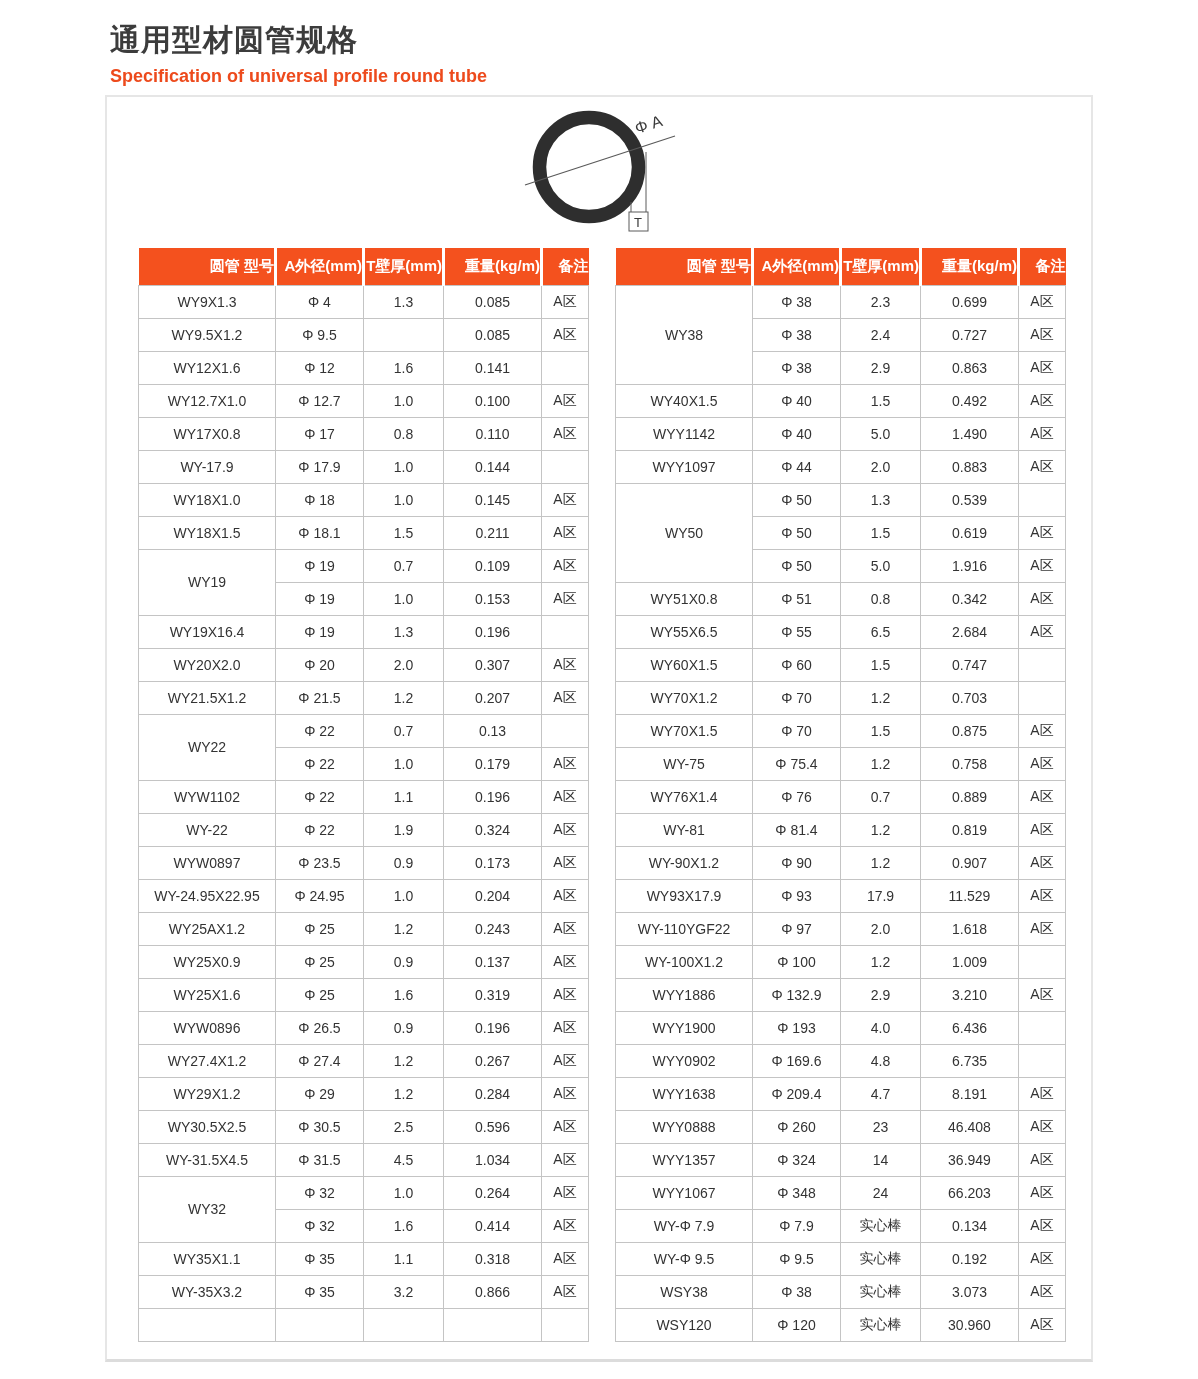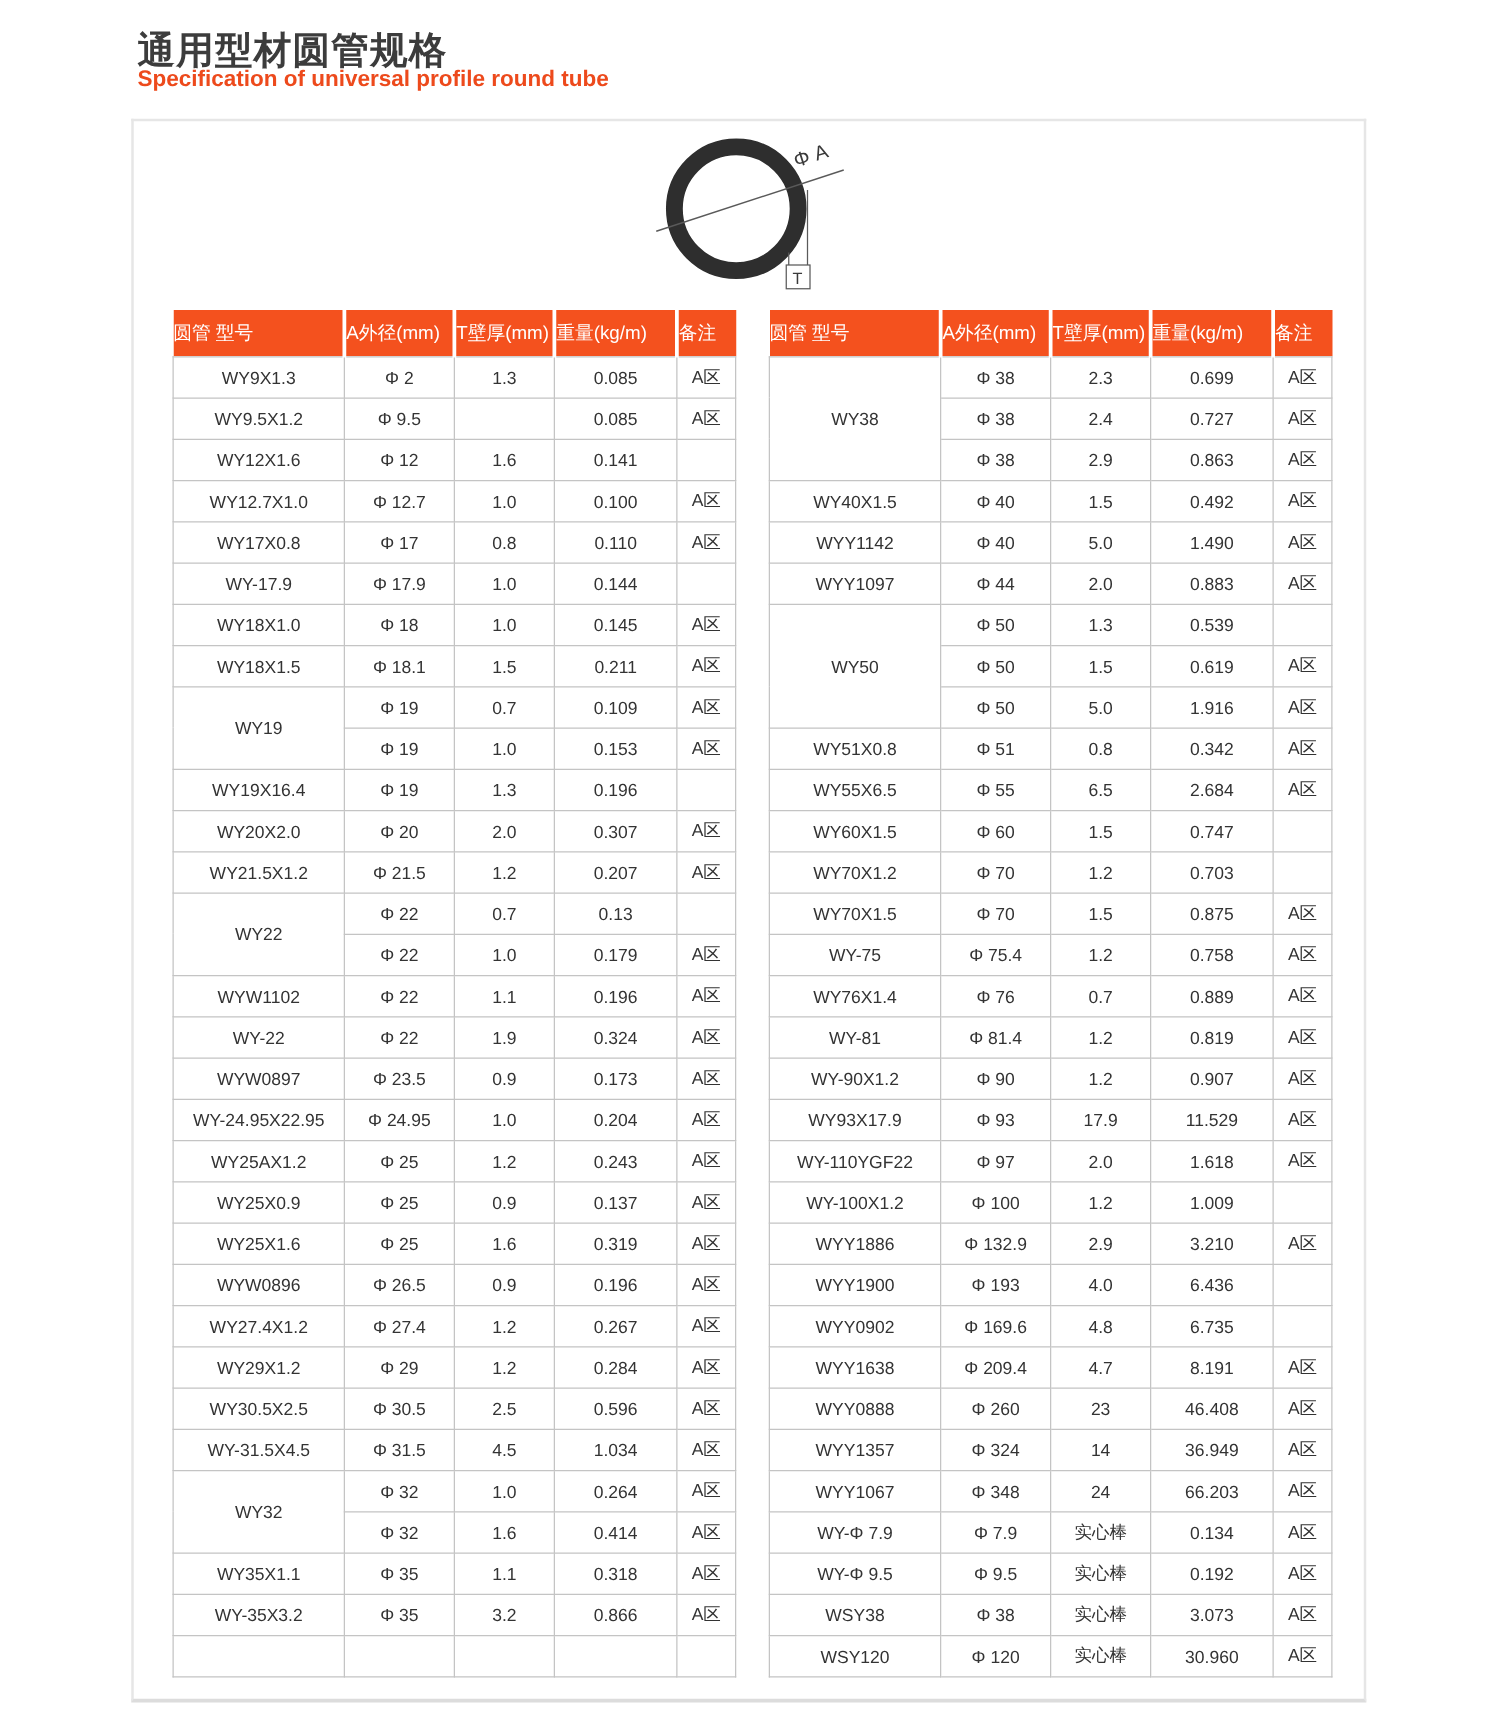--- a/index.html
+++ b/index.html
@@ -12,41 +12,41 @@
   html,body{margin:0;padding:0;}
   body{
     width:1198px;height:1379px;position:relative;background:#ffffff;
     font-family:"Liberation Sans","DejaVu Sans",sans-serif;color:var(--text);
   }
   .page-title{
     position:absolute;left:110px;top:20px;
     font-size:30px;font-weight:700;color:#3c3c3c;letter-spacing:1px;
   }
   .page-subtitle{
-    position:absolute;left:110px;top:53px;
+    position:absolute;left:110px;top:66px;
     font-size:18px;font-weight:600;color:var(--subtitle,#ed4a1c);
   }
   .card{
     position:absolute;left:105px;top:95px;width:988px;height:1267px;
     background:#ffffff;border:2px solid #e6e6e6;border-bottom:3px solid #dcdcdc;
   }
   .diagram{
     position:absolute;left:495px;top:98px;width:270px;height:145px;
   }
   table.spec-table{
     position:absolute;top:248px;width:450px;
     border-collapse:collapse;table-layout:fixed;
     font-size:14px;color:var(--text);
   }
   #left-table{left:138px;}
   #right-table{left:615px;}
   table.spec-table thead th{
-    background:var(--accent,#f4511e);color:#ffffff;font-weight:400;
+    background:var(--accent,#f4511e);color:#ffffff;font-weight:700;
     font-size:15px;height:37px;border:none;border-left:3px solid #ffffff;
-    padding:0;text-align:left;vertical-align:middle;
+    padding:0;text-align:right;vertical-align:middle;
   }
   table.spec-table thead th:first-child{border-left:none;}
   table.spec-table tbody td{
     border:1px solid var(--grid,#c4c4c4);height:33px;padding:0 2px;
     text-align:center;vertical-align:middle;background:#ffffff;
   }
 </style>
 </head>
 <body>
 
@@ -78,21 +78,21 @@
         <th>圆管 型号</th>
         <th>A外径(mm)</th>
         <th>T壁厚(mm)</th>
         <th>重量(kg/m)</th>
         <th>备注</th>
       </tr>
     </thead>
   <tbody>
       <tr>
         <td>WY9X1.3</td>
-        <td>Φ 2</td>
+        <td>Φ 4</td>
         <td>1.3</td>
         <td>0.085</td>
         <td>A区</td>
       </tr>
       <tr>
         <td>WY9.5X1.2</td>
         <td>Φ 9.5</td>
         <td></td>
         <td>0.085</td>
         <td>A区</td>

